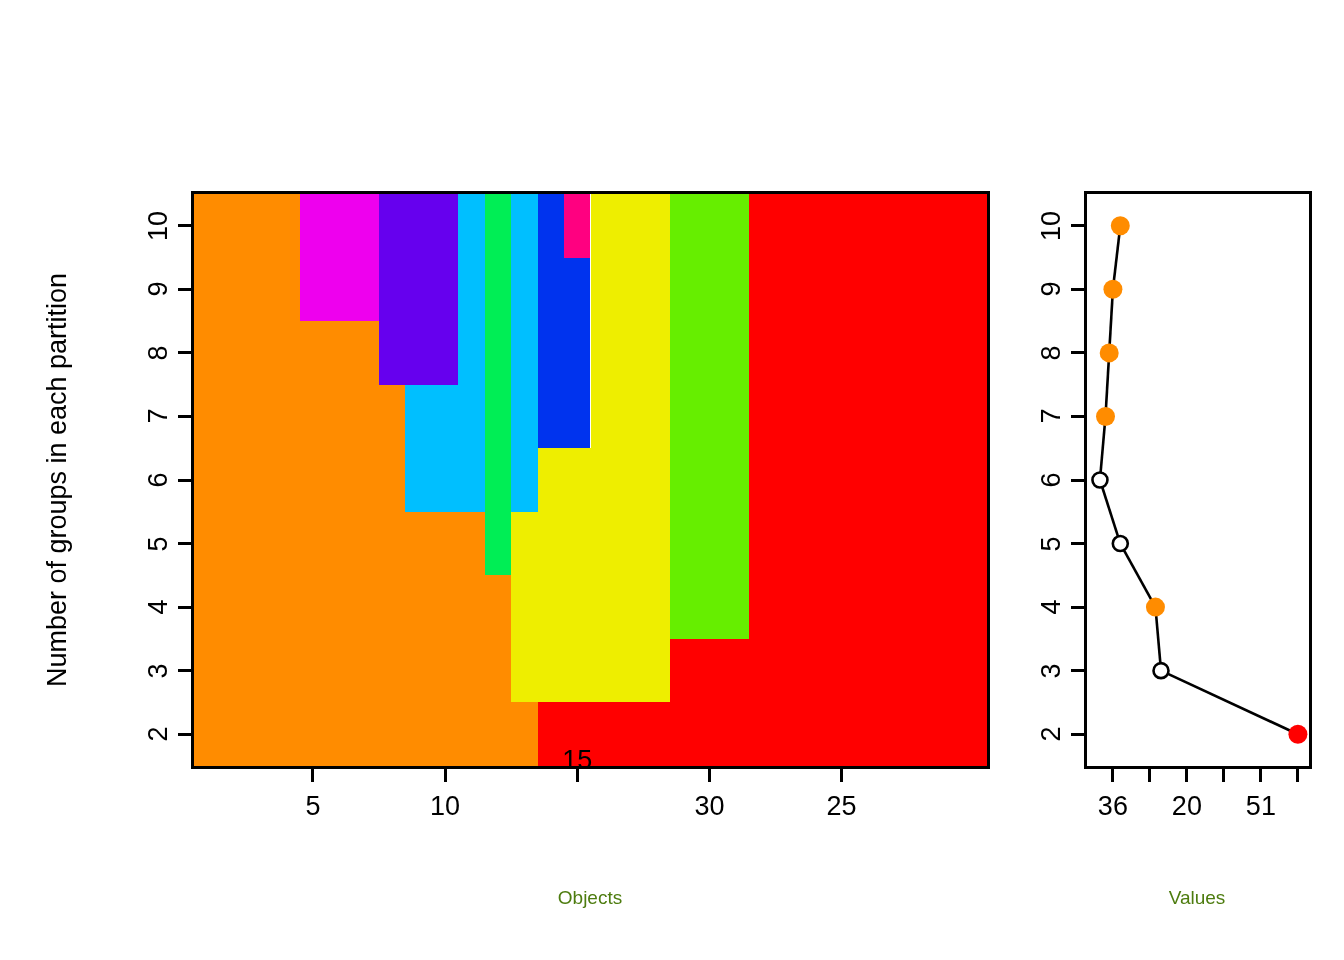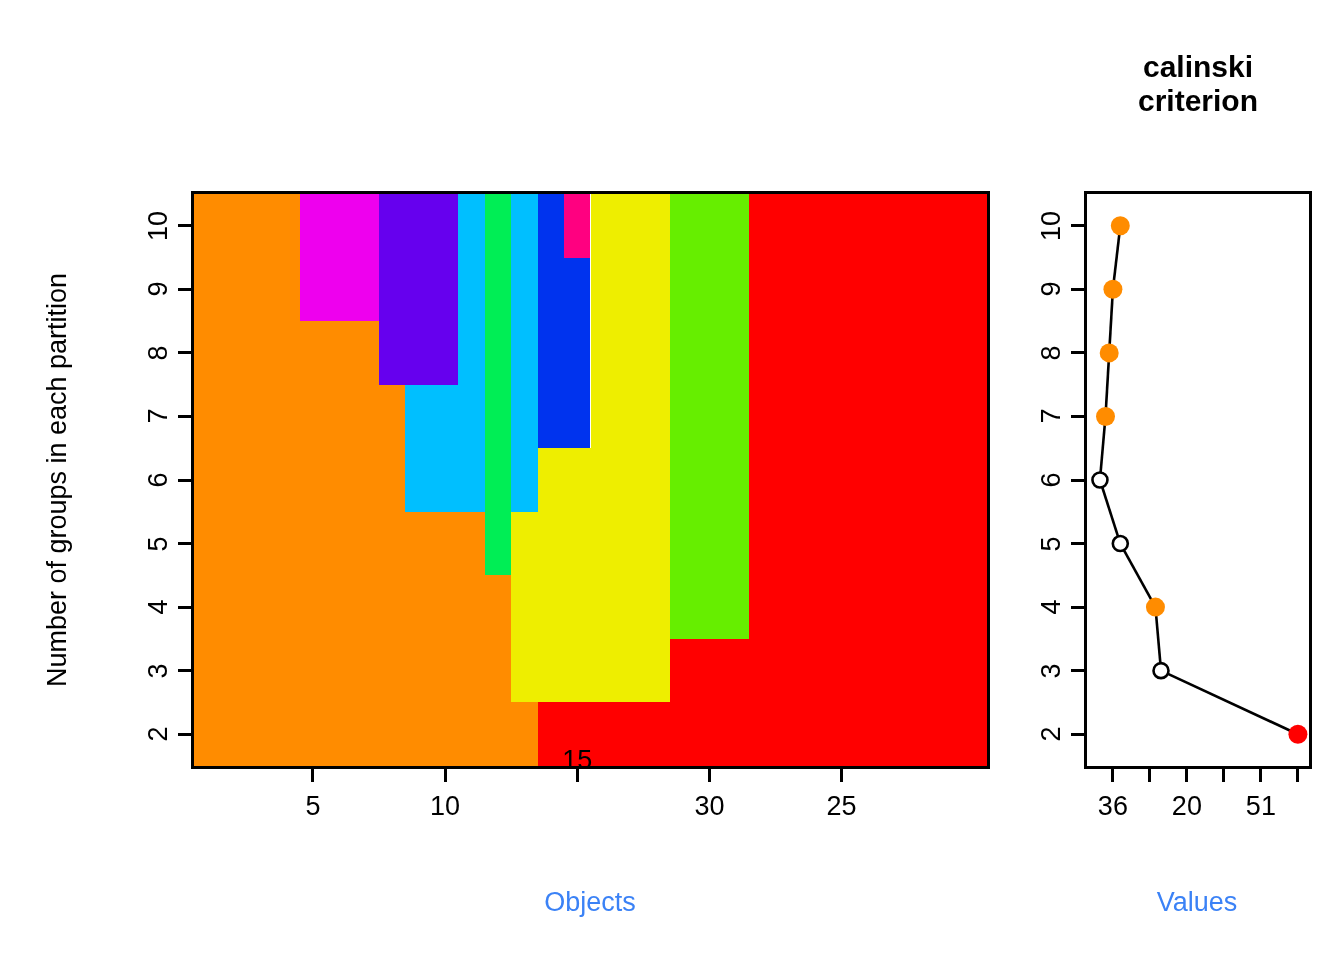--- a/index.html
+++ b/index.html
@@ -56,45 +56,41 @@
   .tl-y{
     position:absolute;
     font-size:27px;color:#000;
     white-space:nowrap;
     transform:translate(-50%,-50%) rotate(-90deg);
   }
 
   
   .axtitle-x{
     position:absolute;
-    font-size:27px;color:#3b82f6;
+    font-size:19px;color:#4d7c0f;
     text-align:center;white-space:nowrap;
     transform:translateX(-50%);
   }
   .axtitle-y{
     position:absolute;
     font-size:27px;color:#000;
     white-space:nowrap;
     transform-origin:center center;
     transform:translate(-50%,-50%) rotate(-90deg);
   }
 
   
   svg.series{position:absolute;left:0;top:0;width:100%;height:100%;overflow:visible;}
 </style>
 </head>
 <body>
 
 <div class="fig">
 
 
-  <div class="right-title">
-    <span>calinski</span>
-    <span>criterion</span>
-  </div>
 
   <div class="panel" id="left-panel">
     <div class="plotarea" id="left-plotarea">
         <div class="prow" style="top: 0px; height: 63.5556px;">
           <div class="band" style="left: 0px; width: 105.733px; background: rgb(255, 140, 0);"></div>
           <div class="band" style="left: 105.733px; width: 79.3px; background: rgb(238, 0, 238);"></div>
           <div class="band" style="left: 185.033px; width: 79.3px; background: rgb(102, 0, 238);"></div>
           <div class="band" style="left: 264.333px; width: 26.4333px; background: rgb(0, 191, 255);"></div>
           <div class="band" style="left: 290.767px; width: 26.4333px; background: rgb(0, 238, 85);"></div>
           <div class="band" style="left: 317.2px; width: 26.4333px; background: rgb(0, 191, 255);"></div>

